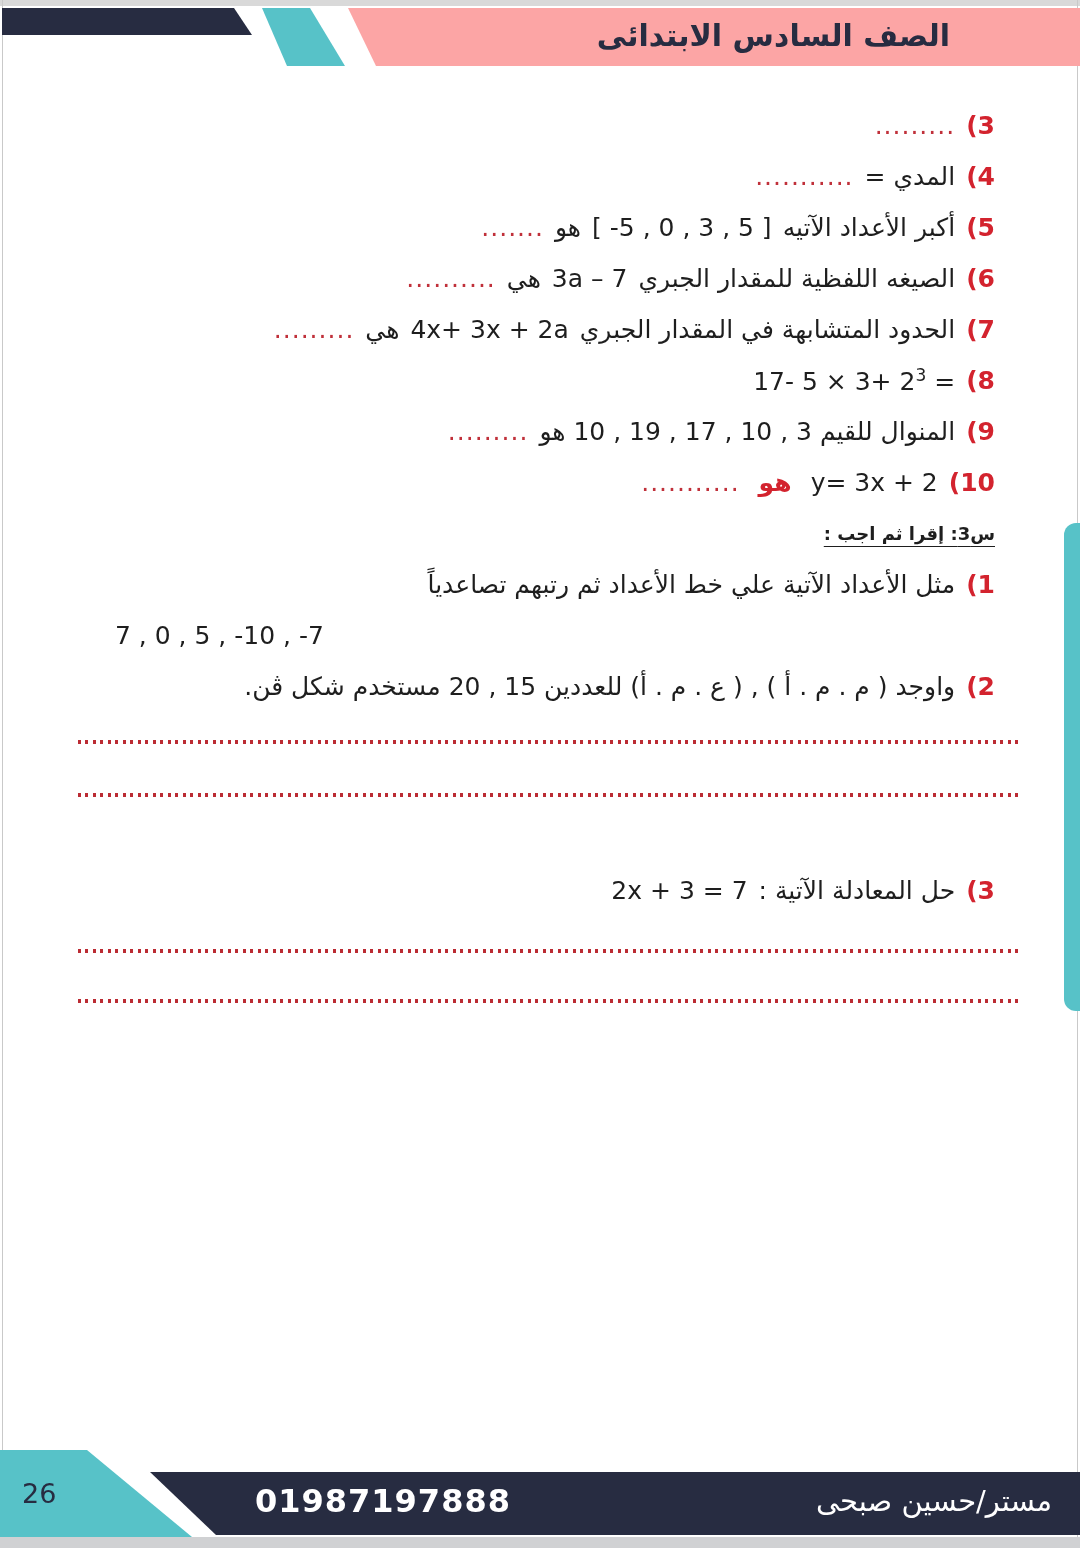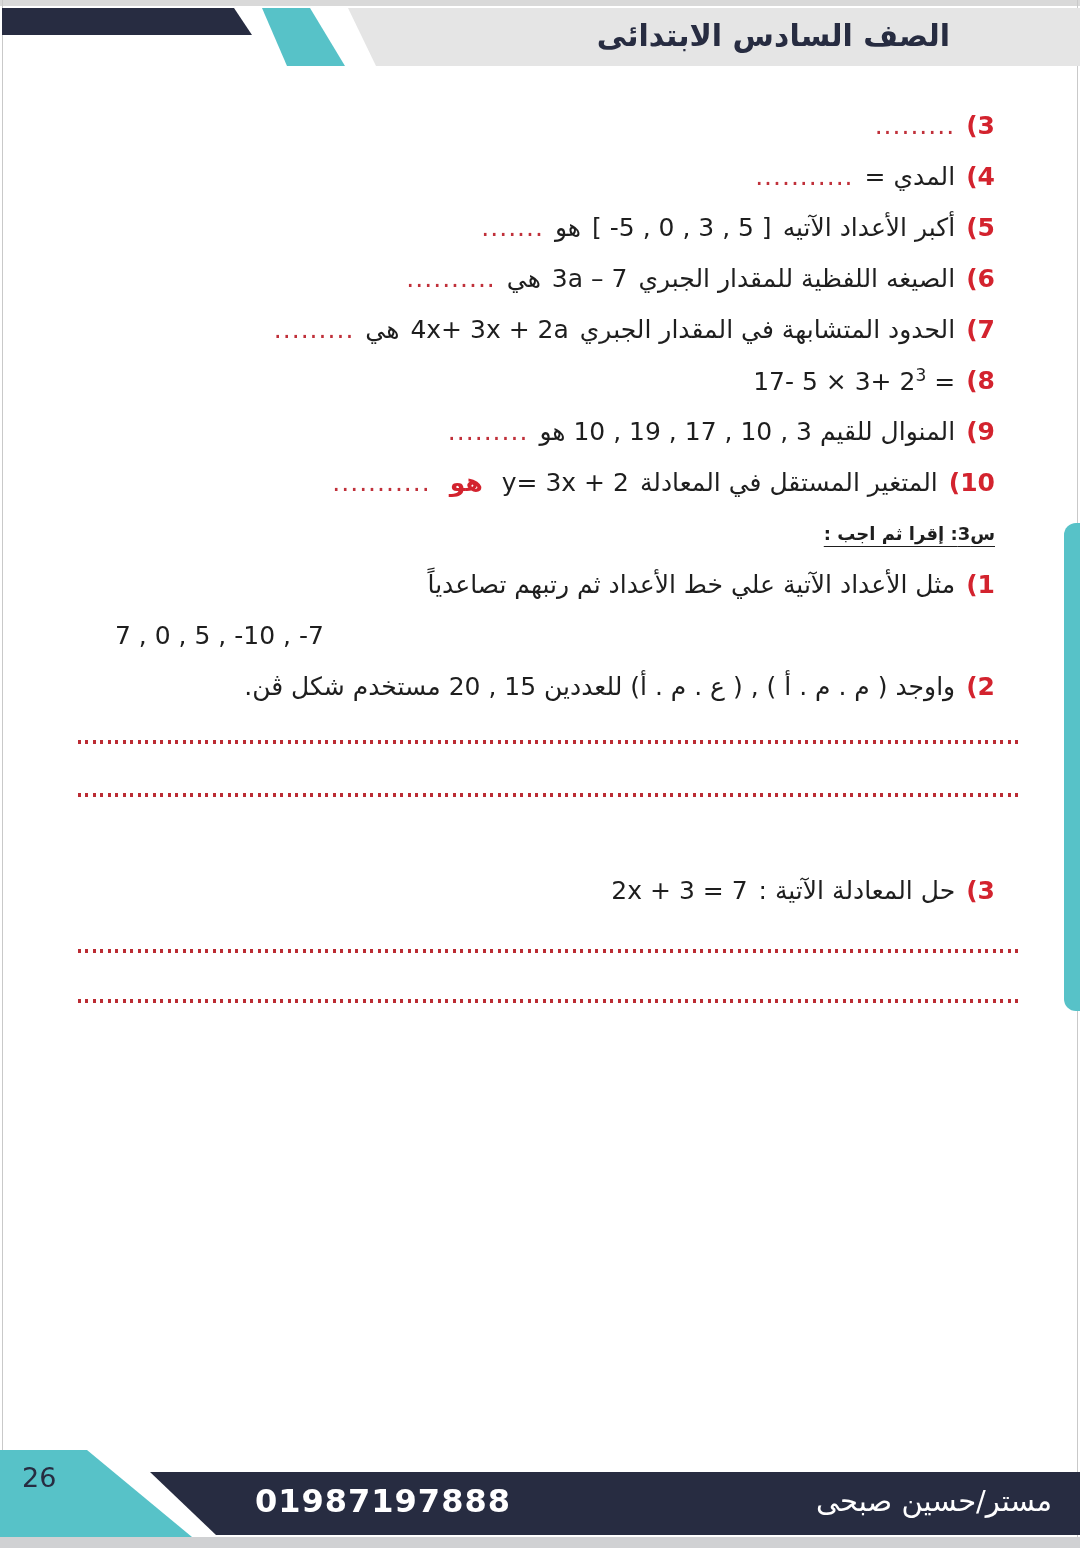--- a/index.html
+++ b/index.html
@@ -12,21 +12,21 @@
   .strip-top{position:absolute;left:0;top:0;width:1080px;height:6px;background:#d9d9d9;}
   .strip-bottom{position:absolute;left:0;top:1537px;width:1080px;height:11px;background:#d0d1d3;}
   .edge-left{position:absolute;left:2px;top:0;width:1px;height:1548px;background:#c9c9c9;}
   .edge-right{position:absolute;right:2px;top:0;width:1px;height:1548px;background:#c9c9c9;}
 
   
   .hdr-navy{position:absolute;left:2px;top:8px;width:250px;height:27px;background:#272c41;
     clip-path:polygon(0 0,232px 0,100% 100%,0 100%);}
   .hdr-stripe{position:absolute;left:262px;top:8px;width:84px;height:58px;background:#57c2c8;
     clip-path:polygon(0 0,48px 0,83px 100%,25px 100%);}
-  .hdr-banner{position:absolute;left:346px;top:8px;right:0;height:58px;background:#e5e5e5;
+  .hdr-banner{position:absolute;left:346px;top:8px;right:0;height:58px;background:#fca5a5;
     clip-path:polygon(2px 0,100% 0,100% 100%,30px 100%);}
   .hdr-title{position:absolute;right:130px;top:10px;color:#272c41;font-weight:bold;
     font-size:30px;letter-spacing:1px;}
 
   
   .content{position:absolute;top:100px;left:60px;right:85px;direction:rtl;}
   .qrow{height:51px;display:flex;align-items:center;column-gap:11px;font-size:25px;}
   .qnum{color:#d3232e;font-weight:bold;white-space:nowrap;}
   .qtext{white-space:nowrap;}
   .dots{color:#c0303a;letter-spacing:1px;white-space:nowrap;}
@@ -45,21 +45,21 @@
   .dl-4{margin-top:46px;}
   .sub3-row{margin-top:68px;}
 
   
   .side-accent{position:absolute;right:0;top:523px;width:16px;height:488px;background:#57c2c8;
     border-radius:12px 0 0 12px;}
 
   
   .ftr-teal{position:absolute;left:0;top:1450px;width:192px;height:87px;background:#57c2c8;
     clip-path:polygon(0 0,87px 0,192px 100%,0 100%);}
-  .ftr-pagenum{position:absolute;left:22px;top:12px;color:#272c41;font-size:27px;}
+  .ftr-pagenum{position:absolute;left:22px;top:28px;color:#272c41;font-size:27px;}
   .ftr-bar{position:absolute;left:150px;top:1472px;right:0;height:63px;background:#272c41;
     clip-path:polygon(0 0,100% 0,100% 100%,66px 100%);}
   .ftr-phone{position:absolute;left:105px;top:10px;color:#ffffff;font-size:32px;font-weight:bold;
     letter-spacing:1px;direction:ltr;}
   .ftr-name{position:absolute;right:28px;top:12px;color:#ffffff;font-size:29px;white-space:nowrap;}
 </style>
 </head>
 <body>
 
 <div class="strip-top"></div>
@@ -115,21 +115,20 @@
   </div>
 
   <div class="qrow">
     <span class="qnum">9)</span>
     <span class="qtext">المنوال للقيم 3 , 10 , 17 , 19 , 10 هو</span>
     <span class="dots">.........</span>
   </div>
 
   <div class="qrow">
     <span class="qnum">10)</span>
-    <span class="qtext">المتغير المستقل في المعادلة</span>
     <span class="ltr">y= 3x + 2</span>
     <span class="red-word">هو</span>
     <span class="dots">...........</span>
   </div>
 
   <div class="qrow">
     <span class="heading">س3: إقرا ثم اجب :</span>
   </div>
 
   <div class="qrow">

